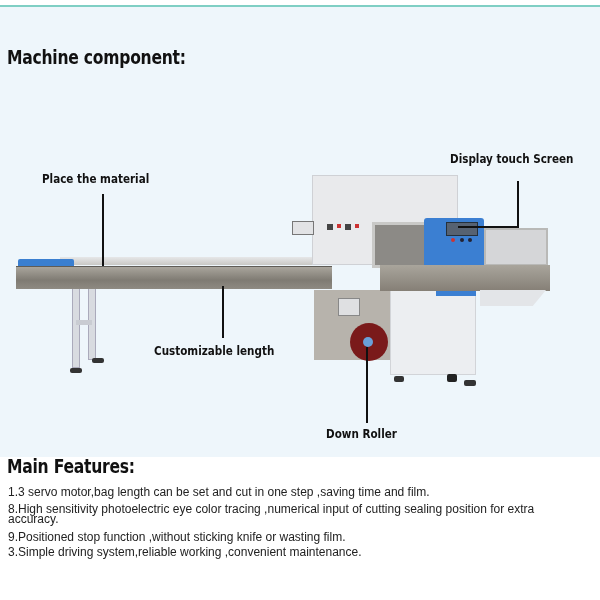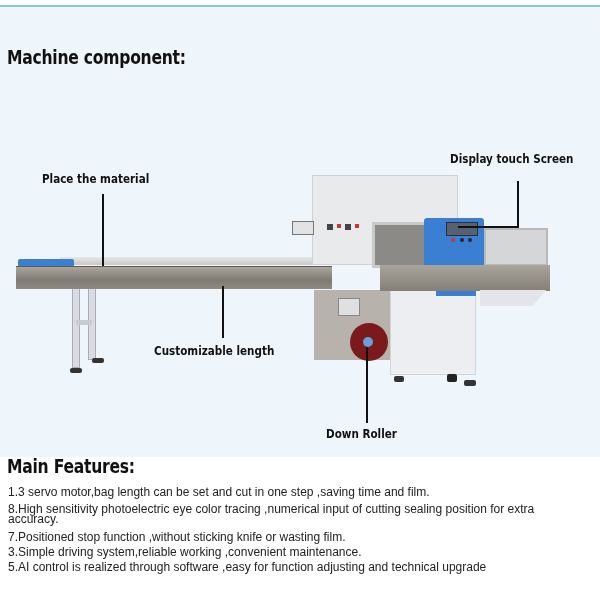--- a/index.html
+++ b/index.html
@@ -90,16 +90,15 @@
 <div class="callout" style="left:154px;top:343px;">Customizable length</div>
 <div class="line" style="left:222px;top:286px;width:2px;height:52px;"></div>
 
 <div class="callout" style="left:326px;top:426px;">Down Roller</div>
 <div class="line" style="left:366px;top:347px;width:2px;height:76px;"></div>
 
 <div class="heading h-features">Main Features:</div>
 <ul class="features">
   <li>1.3 servo motor,bag length can be set and cut in one step ,saving time and film.</li>
   <li class="f2">8.High sensitivity photoelectric eye color tracing ,numerical input of cutting sealing position for extra accuracy.</li>
-  <li>7.Positioned stop function ,without sticking knife or wasting film.</li>
+  <li>9.Positioned stop function ,without sticking knife or wasting film.</li>
   <li>3.Simple driving system,reliable working ,convenient maintenance.</li>
-  <li>5.AI control is realized through software ,easy for function adjusting and technical upgrade</li>
 </ul>
 
 </body></html>

